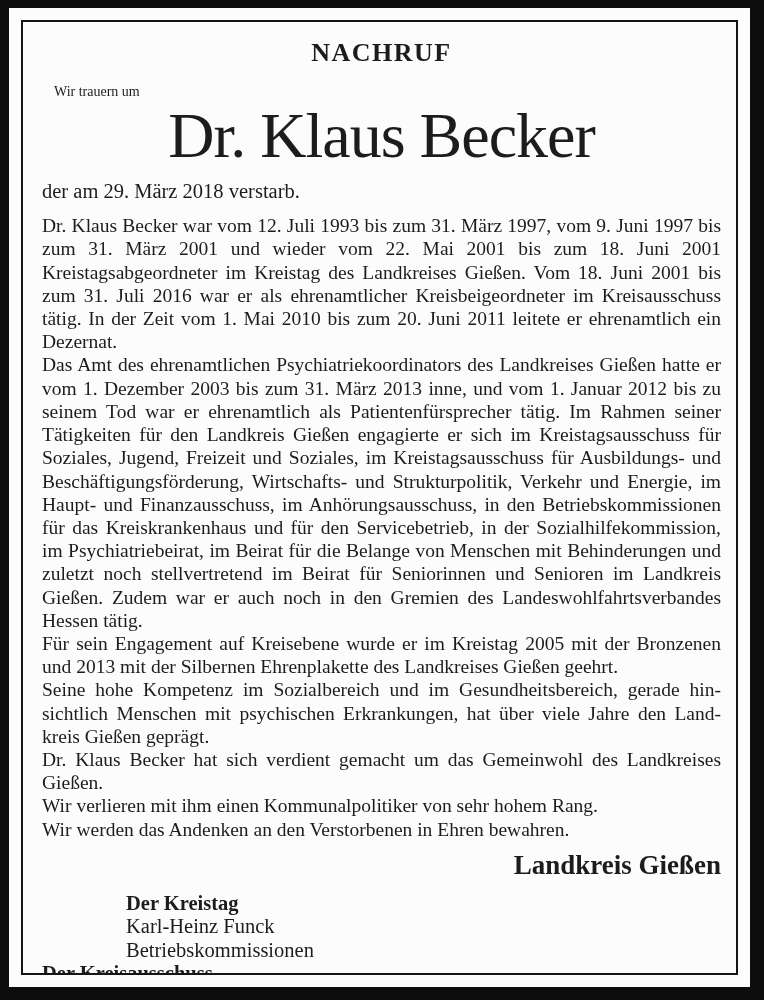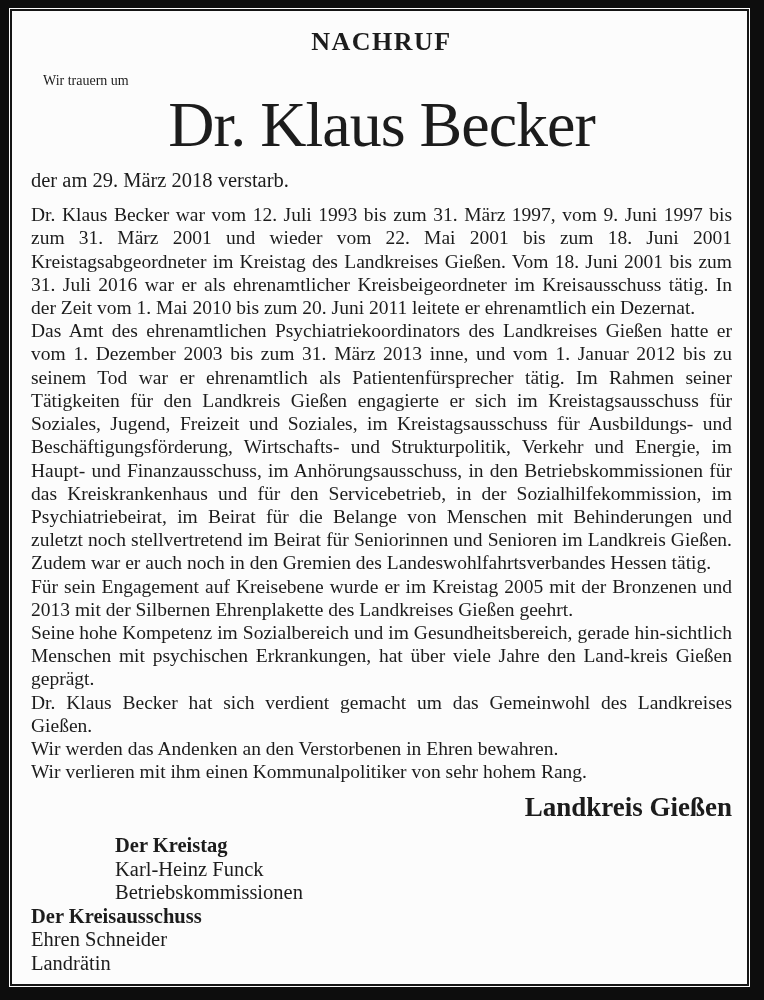--- a/index.html
+++ b/index.html
@@ -13,21 +13,21 @@
     position: relative;
     width: 764px; height: 1000px;
     box-sizing: border-box;
     background: var(--frame, #0d0d0d);   
     padding: 8px 14px 13px 9px;
   }
   .sheet {
     background: var(--paper, #fcfcfc);
     width: 100%; height: 100%;
     box-sizing: border-box;
-    padding: 1px;                         
+    padding: 12px;                         
   }
   .inner {
     border: 2.5px solid #151515;          
     width: 100%; height: 100%;
     box-sizing: border-box;
     padding: 12px 15px 0 19px;
     overflow: hidden;
   }
   .kicker {
     text-align: center;
@@ -92,22 +92,22 @@
       <h1 class="deceased">Dr. Klaus Becker</h1>
 
       <div class="death-line">der am 29. März 2018 verstarb.</div>
 
       <div class="body-text">
         <p>Dr. Klaus Becker war vom 12. Juli 1993 bis zum 31. März 1997, vom 9. Juni 1997 bis zum 31. März 2001 und wieder vom 22. Mai 2001 bis zum 18. Juni 2001 Kreistagsabgeordneter im Kreistag des Landkreises Gießen. Vom 18. Juni 2001 bis zum 31. Juli 2016 war er als ehrenamtlicher Kreisbeigeordneter im Kreisausschuss tätig. In der Zeit vom 1. Mai 2010 bis zum 20. Juni 2011 leitete er ehrenamtlich ein Dezernat.</p>
         <p>Das Amt des ehrenamtlichen Psychiatriekoordinators des Landkreises Gießen hatte er vom 1. Dezember 2003 bis zum 31. März 2013 inne, und vom 1. Janu­ar 2012 bis zu seinem Tod war er ehrenamtlich als Patientenfürsprecher tätig. Im Rahmen seiner Tätigkeiten für den Landkreis Gießen engagierte er sich im Kreistagsausschuss für Soziales, Jugend, Freizeit und Soziales, im Kreistags­ausschuss für Ausbildungs- und Beschäftigungsförderung, Wirtschafts- und Strukturpolitik, Verkehr und Energie, im Haupt- und Finanzausschuss, im An­hörungsausschuss, in den Betriebskommissionen für das Kreiskrankenhaus und für den Servicebetrieb, in der Sozialhilfekommission, im Psychiatriebeirat, im Beirat für die Belange von Menschen mit Behinderungen und zuletzt noch stell­vertretend im Beirat für Seniorinnen und Senioren im Landkreis Gießen. Zudem war er auch noch in den Gremien des Landeswohlfahrtsverbandes Hessen tätig.</p>
         <p>Für sein Engagement auf Kreisebene wurde er im Kreistag 2005 mit der Bronze­nen und 2013 mit der Silbernen Ehrenplakette des Landkreises Gießen geehrt.</p>
         <p>Seine hohe Kompetenz im Sozialbereich und im Gesundheitsbereich, gerade hin-sichtlich Menschen mit psychischen Erkrankungen, hat über viele Jahre den Land-kreis Gießen geprägt.</p>
         <p>Dr. Klaus Becker hat sich verdient gemacht um das Gemeinwohl des Landkrei­ses Gießen.</p>
+        <p>Wir verlieren mit ihm einen Kommunalpolitiker von sehr hohem Rang.</p>
         <p>Wir werden das Andenken an den Verstorbenen in Ehren bewahren.</p>
-        <p>Wir verlieren mit ihm einen Kommunalpolitiker von sehr hohem Rang.</p>
       </div>
 
       <div class="closing">Landkreis Gießen</div>
 
       <div class="sig-block">
         <div class="sig-left">
           <div class="sig-org">Der Kreistag</div>
           <div class="sig-name">Karl-Heinz Funck</div>
           <div class="sig-role">Betriebskommissionen</div>
         </div>

